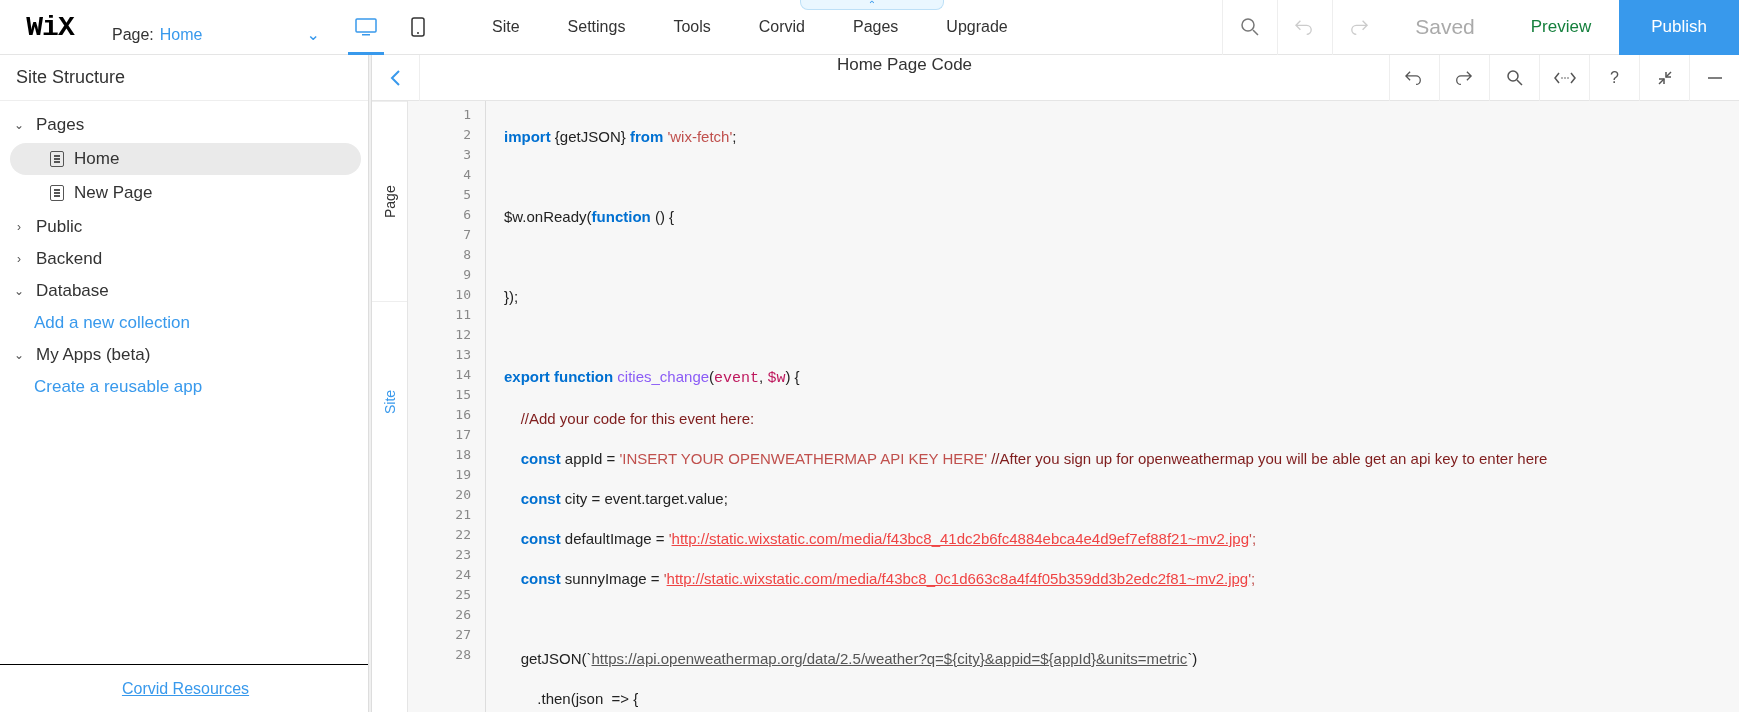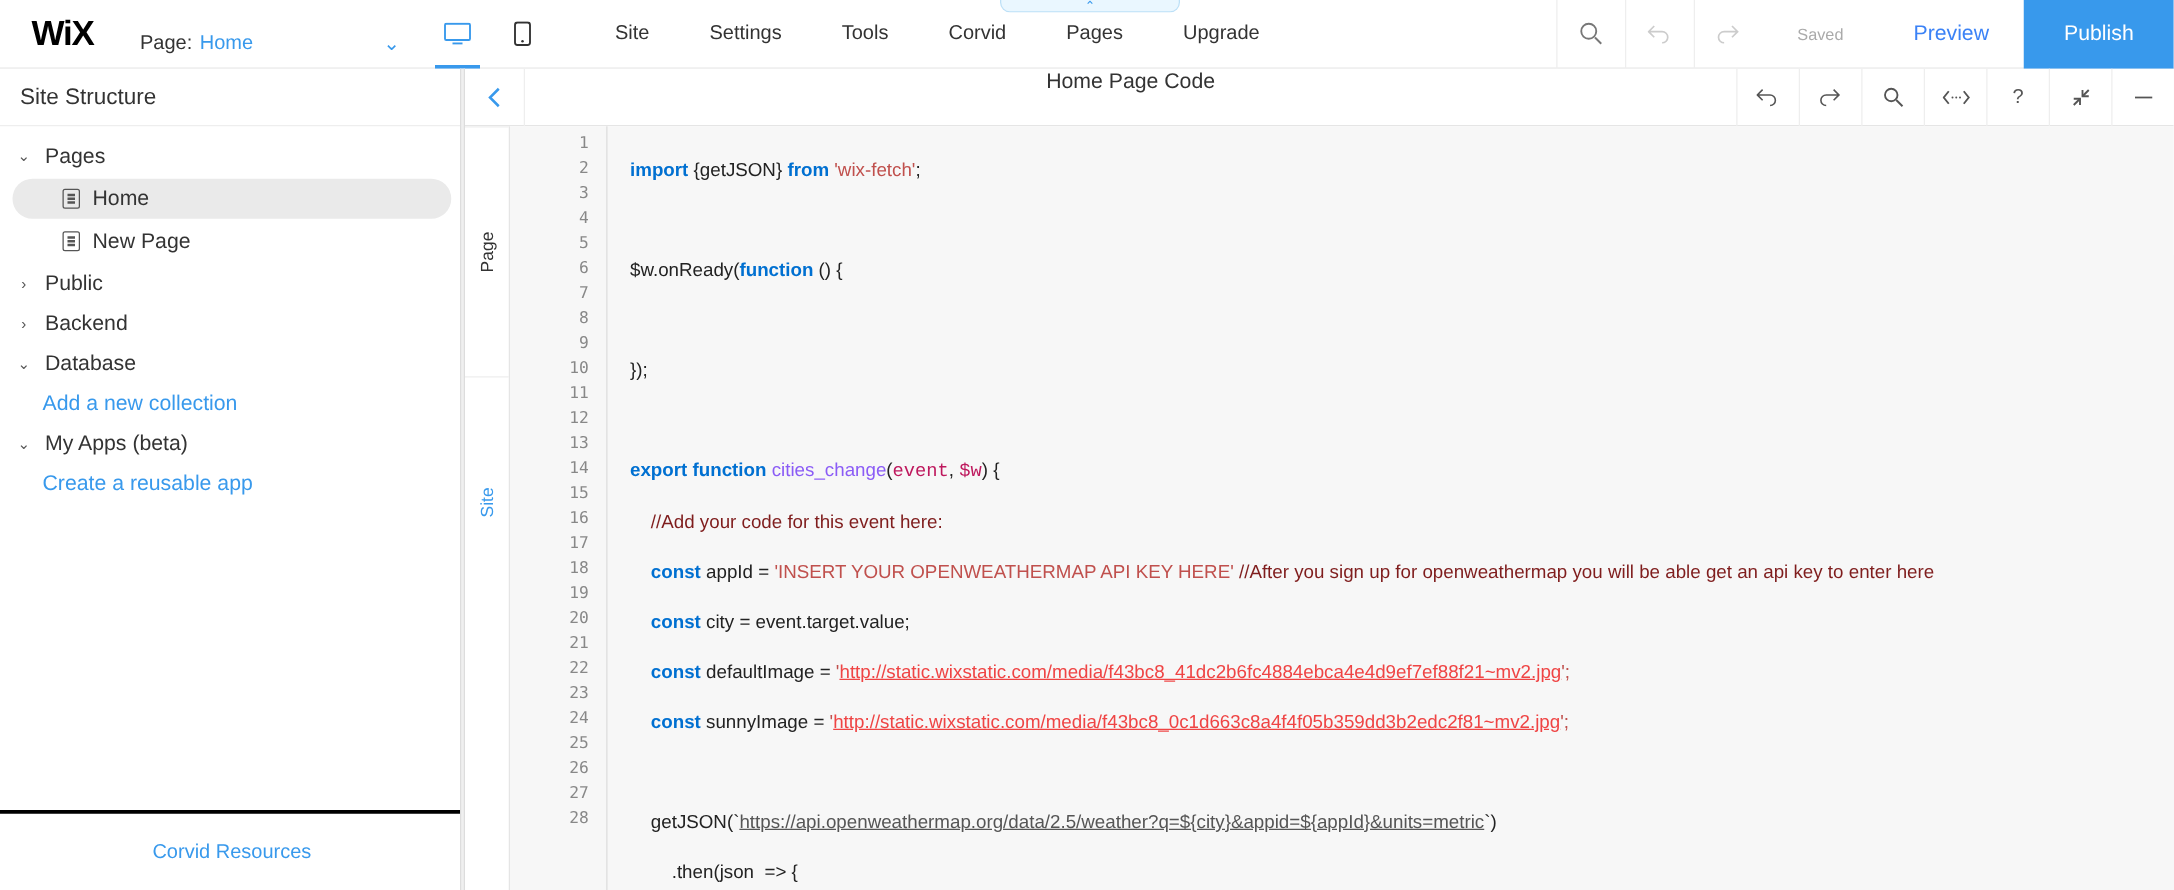--- a/index.html
+++ b/index.html
@@ -1,35 +1,35 @@
 <!DOCTYPE html>
 <html><head>
 <meta charset="utf-8">
 <style>
 * { margin:0; padding:0; box-sizing:border-box; font-family:"Helvetica Neue",Arial,sans-serif; }
 body { width:1739px; height:712px; background:#fff; overflow:hidden; position:relative; }
 
 
 .topbar { height:55px; display:flex; align-items:center; border-bottom:1px solid #e5e5e5; }
-.logo { width:100px; display:flex; align-items:center; justify-content:center; font-weight:900; font-size:28px; letter-spacing:-1px; color:#000; }
+.logo { width:100px; display:flex; align-items:center; justify-content:center; font-weight:900; font-size:28px; letter-spacing:-1px; color:#000;font-family:Liberation Mono, monospace; }
 .page-select { width:240px; display:flex; align-items:center; gap:6px; padding-left:12px; font-size:16px; color:#333;margin-top:15px; }
 .page-select .val { color:#3899ec; }
 .page-select .chev { margin-left:auto; margin-right:20px; color:#3899ec; }
 .device-toggle { display:flex; }
 .device-btn { width:52px; height:55px; display:flex; align-items:center; justify-content:center; color:#333; position:relative; }
 .device-btn.active { color:#3899ec; }
 .device-btn.active::after { content:''; position:absolute; bottom:0; left:8px; right:8px; height:3px; background:#3899ec; }
 .menu { display:flex; gap:48px; margin-left:48px; font-size:16px; color:#333; }
 .menu-item { cursor:pointer; }
 .tab-notch { position:absolute; top:0; left:800px; width:144px; height:10px; border:1px solid #bde0f7; border-top:none; border-radius:0 0 8px 8px; background:#eaf7ff; display:flex; align-items:center; justify-content:center; }
 .tab-notch span { font-size:10px; color:#3899ec; }
 .top-right { margin-left:auto; display:flex; align-items:center; height:55px; }
 .icon-btn { width:55px; height:55px; display:flex; align-items:center; justify-content:center; color:#777; border-left:1px solid #eee; }
-.saved { padding:0 28px; color:#aaa; font-size:13px; }
-.preview { padding:0 28px; font-size:17px; color:#3b82f6; cursor:pointer;text-align:center; }
+.saved { padding:0 28px; color:#aaa; font-size:21px; }
+.preview { padding:0 28px; font-size:17px; color:#15803d; cursor:pointer;text-align:center; }
 .publish { padding:0 32px; height:55px; background:#3899ec; color:#fff; font-size:17px; display:flex; align-items:center; cursor:pointer; }
 
 
 .codebar { position:absolute; top:55px; left:372px; right:0; height:46px; border-bottom:1px solid #e5e5e5; display:flex; align-items:flex-start; background:#fff; }
 .codebar .back { width:48px; height:46px; display:flex; align-items:center; justify-content:center; color:#3899ec; border-right:1px solid #eee; }
 .codebar .title { flex:1; text-align:center; font-size:17px; color:#333; }
 .codebar .tools { display:flex; }
 .codebar .tool { width:50px; height:46px; display:flex; align-items:center; justify-content:center; color:#555; border-left:1px solid #eee; }
 
 
@@ -37,21 +37,21 @@
 .sidebar-border { position:absolute; top:55px; left:368px; width:4px; bottom:0; background:#f0f0f0; border-left:1px solid #ddd; border-right:1px solid #ddd; }
 .sb-head { height:46px; display:flex; align-items:center; padding:0 16px; font-size:18px; color:#333; border-bottom:1px solid #eee; }
 .sb-body { flex:1; overflow:auto; padding-top:8px; }
 .sb-section { padding:6px 16px 6px 12px; display:flex; align-items:center; gap:10px; font-size:17px; color:#333; cursor:pointer; }
 .sb-section .arrow { width:14px; text-align:center; color:#555; font-size:12px; }
 .sb-item { padding:6px 16px 6px 40px; display:flex; align-items:center; gap:10px; font-size:17px; color:#333; cursor:pointer; border-radius:20px; margin:2px 10px; }
 .sb-item.active { background:#eaeaea; }
 .sb-item .doc-icon { width:14px; height:16px; border:1.5px solid #555; border-radius:2px; display:inline-block; position:relative; }
 .sb-item .doc-icon::before { content:''; position:absolute; top:3px; left:3px; right:3px; height:1.5px; background:#555; box-shadow:0 3px 0 #555, 0 6px 0 #555; }
 .sb-link { padding:6px 16px 6px 34px; font-size:17px; color:#3899ec; cursor:pointer; }
-.sb-footer { height:64px; border-top:3px solid #000000; display:flex; align-items:center; justify-content:center; color:#3899ec; font-size:16px; }
+.sb-footer { height:48px; border-top:1px solid #000000; display:flex; align-items:center; justify-content:center; color:#3899ec; font-size:16px;text-decoration:underline; }
 
 
 .code-wrap { position:absolute; top:101px; left:372px; right:0; bottom:0; display:flex; background:#f7f7f7; }
 .side-tabs { width:36px; background:#fff; border-right:1px solid #e5e5e5; display:flex; flex-direction:column; align-items:center; }
 .side-tab { height:200px; display:flex; align-items:center; justify-content:center; writing-mode:vertical-rl; transform:rotate(180deg); font-size:14px; color:#333; border-bottom:1px solid #eee; width:100%; cursor:pointer; }
 .side-tab.blue { color:#3899ec; }
 .gutter { width:78px; background:#f7f7f7; border-right:1px solid #ddd; padding-top:6px; }
 .gutter .ln { height:20px; font-family:Menlo,Consolas,monospace; font-size:13px; color:#888; text-align:right; padding-right:14px; }
 .code { flex:1; padding:6px 0 0 18px; font-family:Menlo,Consolas,monospace; font-size:15px; line-height:20px; color:#222; white-space:pre; overflow:hidden; }
 .tok-kw { color:#0070d1; font-weight:600; }

